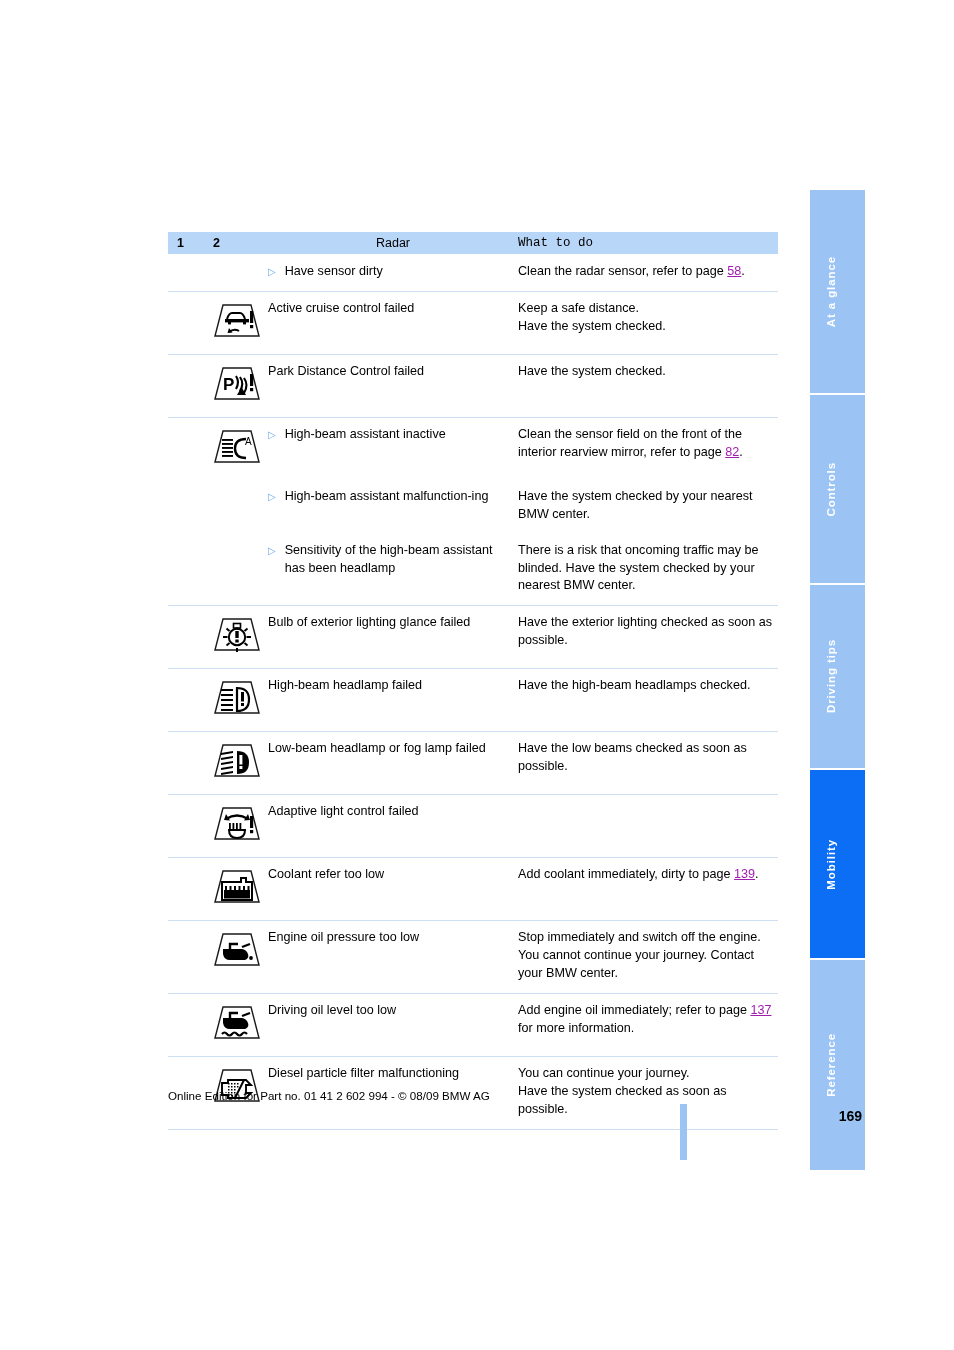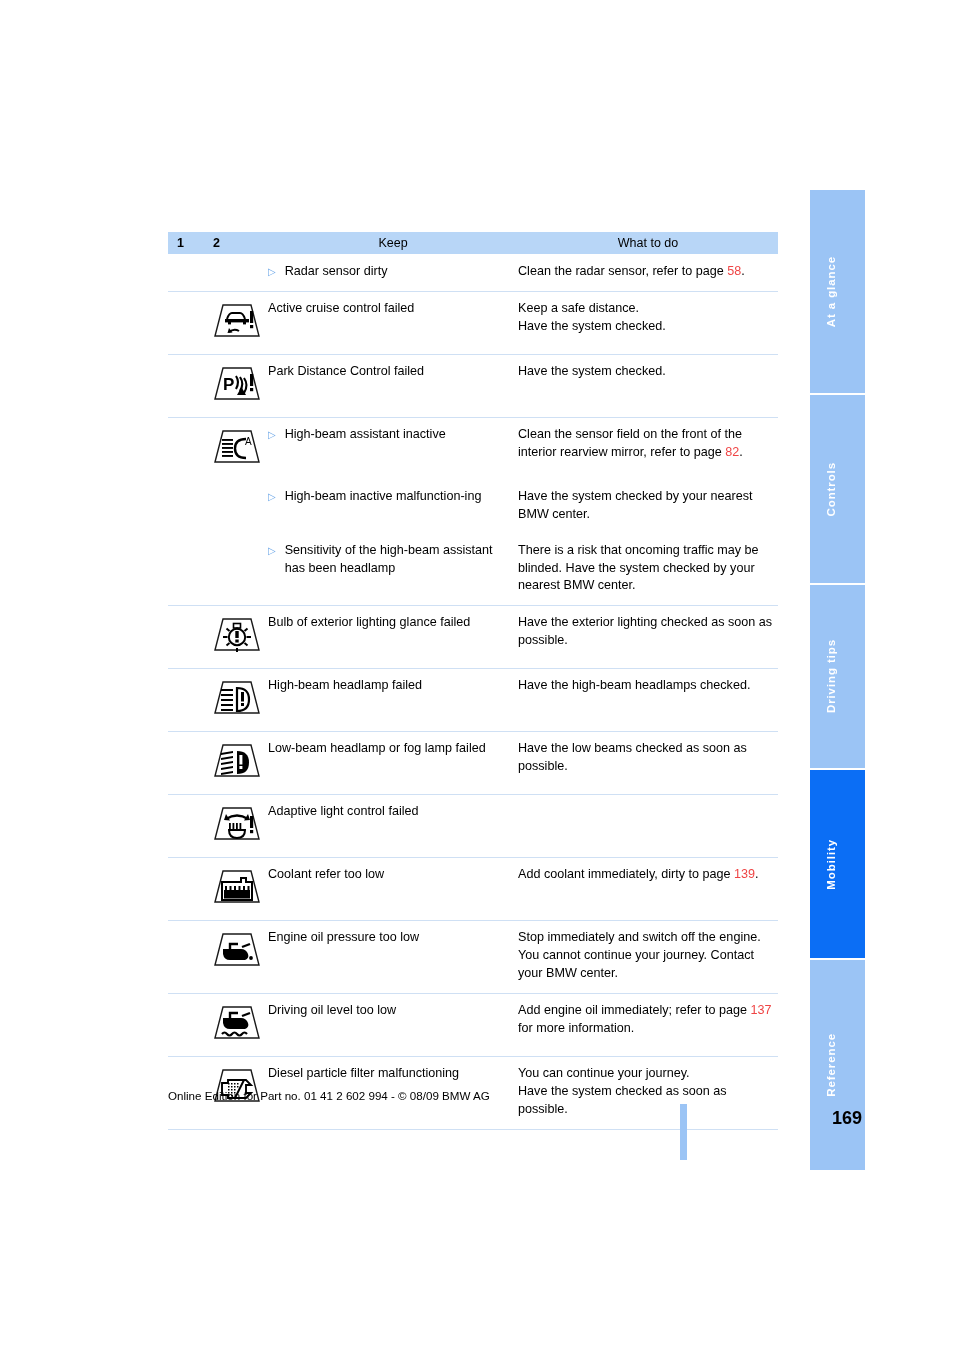--- a/index.html
+++ b/index.html
@@ -70,21 +70,21 @@
     font-size: 12.5px;
     font-weight: normal;
     color: #000;
     height: 22px;
     padding: 2px 0 3px 0;
     vertical-align: middle;
   }
   th.col-1 { width: 38px;  text-align: left;   padding-left: 9px; font-weight: bold; }
   th.col-2 { width: 62px;  text-align: left;   padding-left: 7px; font-weight: bold; }
   th.col-cause { width: 250px; text-align: center; }
-  th.col-todo  { width: 260px; text-align: center; }
+  th.col-todo  { width: 260px; text-align: left; font-family: Liberation Mono, monospace; }
 
   tbody td {
     vertical-align: top;
     padding: 8px 0 10px 0;
     font-size: 12.6px;
     line-height: 1.42;
   }
   tbody tr { border-bottom: 1px solid #cfe0f4; }
   tbody tr.no-rule { border-bottom: none; }
   tbody tr:first-child td { padding-top: 9px; }
@@ -99,36 +99,36 @@
     align-items: flex-start;
   }
   .tri {
     color: #6ea8e8;
     font-size: 10px;
     line-height: 1.75;
     margin-right: 9px;
     flex: 0 0 auto;
   }
   .bullet-text { flex: 1 1 auto; }
-  .pageref { color: #ef4444; }
+  .pageref { color: #a21caf; text-decoration: underline; }
 
   .icon-cell svg { display: block; }
 
   
   .footer {
     position: absolute;
     left: 168px;
     top: 1064px;
     width: 610px;
   }
   .page-no {
     position: absolute;
     right: 92px;
     top: 1108px;
-    font-size: 18px;
+    font-size: 14px;
     font-weight: bold;
     color: #000;
   }
   .footer-note {
     font-size: 11.6px;
     color: #000;
     margin-top: 25px;
   }
   .footer-bar {
     position: absolute;
@@ -159,32 +159,32 @@
     <span class="tab-label">Reference</span>
   </div>
 </div>
 
 <div class="page-body">
   <table class="cc-table">
     <thead>
       <tr>
         <th class="col-1">1</th>
         <th class="col-2">2</th>
-        <th class="col-cause">Keep</th>
+        <th class="col-cause">Radar</th>
         <th class="col-todo">What to do</th>
       </tr>
     </thead>
     <tbody id="table-body">
         <tr>
           <td class="c1"></td>
           <td class="c2 icon-cell"></td>
           <td class="cause">
             <div class="bullet-row">
               <span class="tri">▷</span>
-              <span class="bullet-text">Radar sensor dirty</span>
+              <span class="bullet-text">Have sensor dirty</span>
             </div>
           </td>
           <td class="todo"><span>Clean the radar sensor, refer to page </span><span class="pageref">58</span><span>.</span></td>
         </tr>
         <tr>
           <td class="c1"></td>
           <td class="c2 icon-cell">
             <svg width="62" height="46" viewBox="0 0 62 46">
               <path d="M 9 38 L 17 7 L 45 7 L 53 38 Z" fill="none" stroke="#1a1a1a" stroke-width="1.4"></path>
               <path d="M21 21 q2 -6 5 -6 h8 q3 0 5 6" fill="none" stroke="#000" stroke-width="2"></path>
@@ -238,21 +238,21 @@
             </div>
           </td>
           <td class="todo"><span>Clean the sensor field on the front of the interior rearview mirror, refer to page </span><span class="pageref">82</span><span>.</span></td>
         </tr>
         <tr class="no-rule">
           <td class="c1"></td>
           <td class="c2 icon-cell"></td>
           <td class="cause">
             <div class="bullet-row">
               <span class="tri">▷</span>
-              <span class="bullet-text">High-beam inactive malfunction-ing</span>
+              <span class="bullet-text">High-beam assistant malfunction-ing</span>
             </div>
           </td>
           <td class="todo"><span>Have the system checked by your nearest BMW center.</span></td>
         </tr>
         <tr>
           <td class="c1"></td>
           <td class="c2 icon-cell"></td>
           <td class="cause">
             <div class="bullet-row">
               <span class="tri">▷</span>

